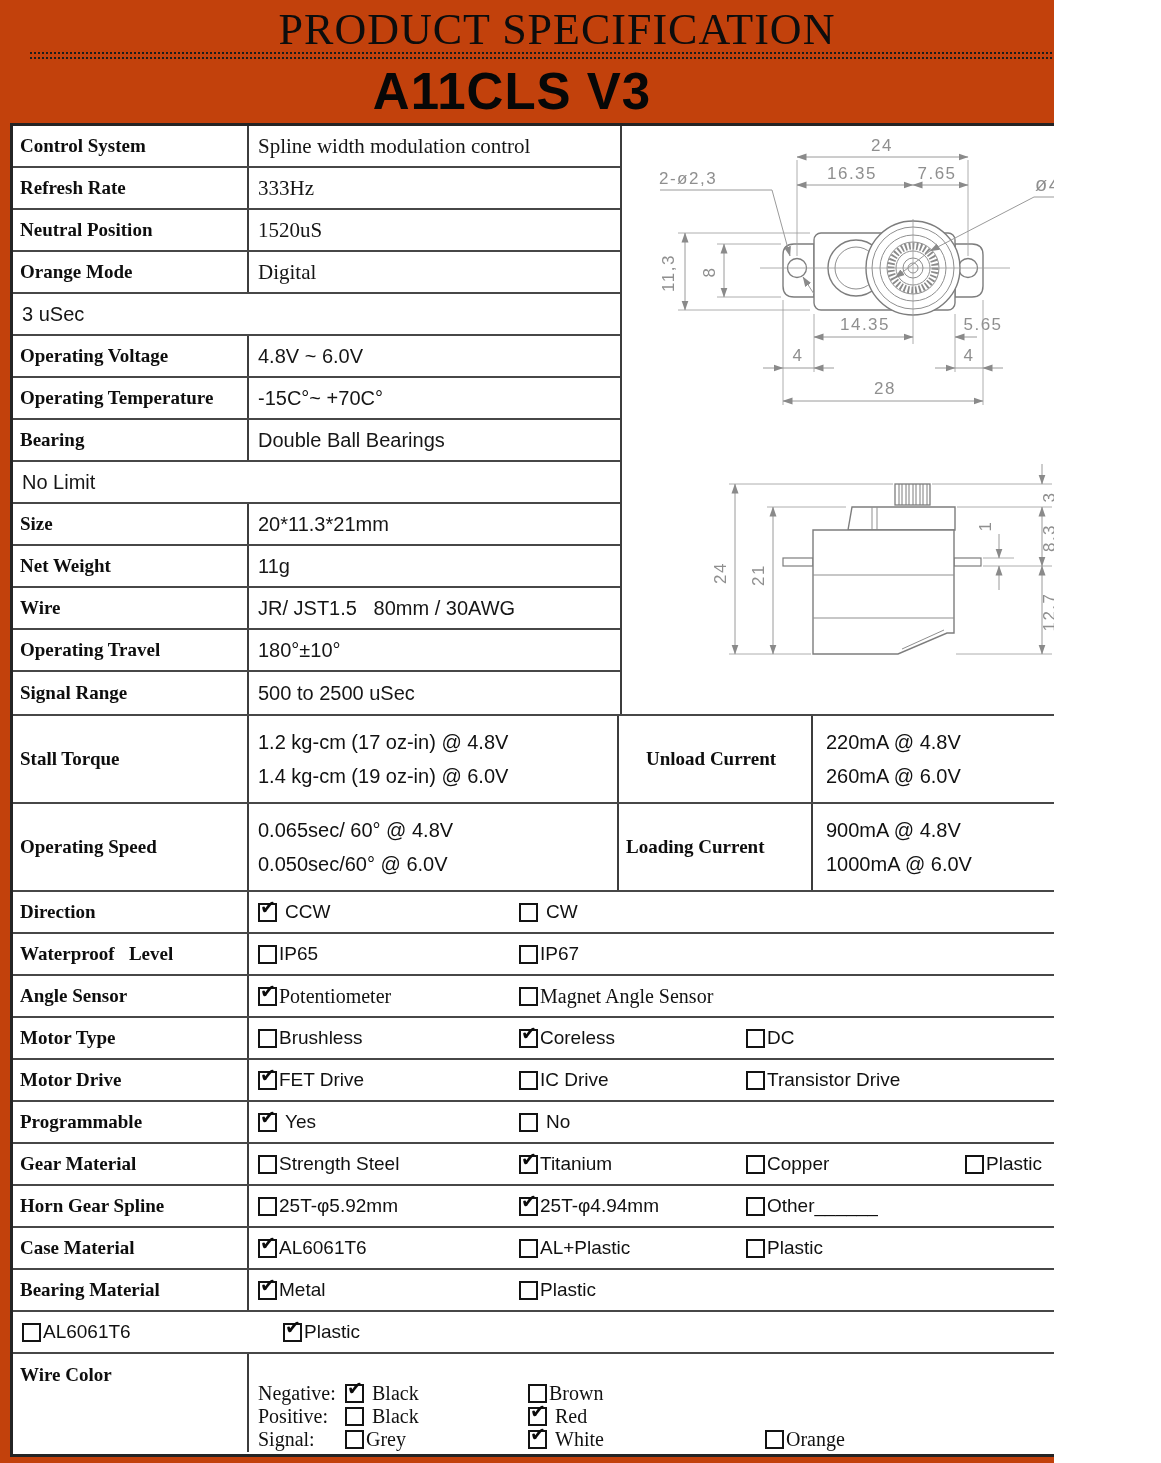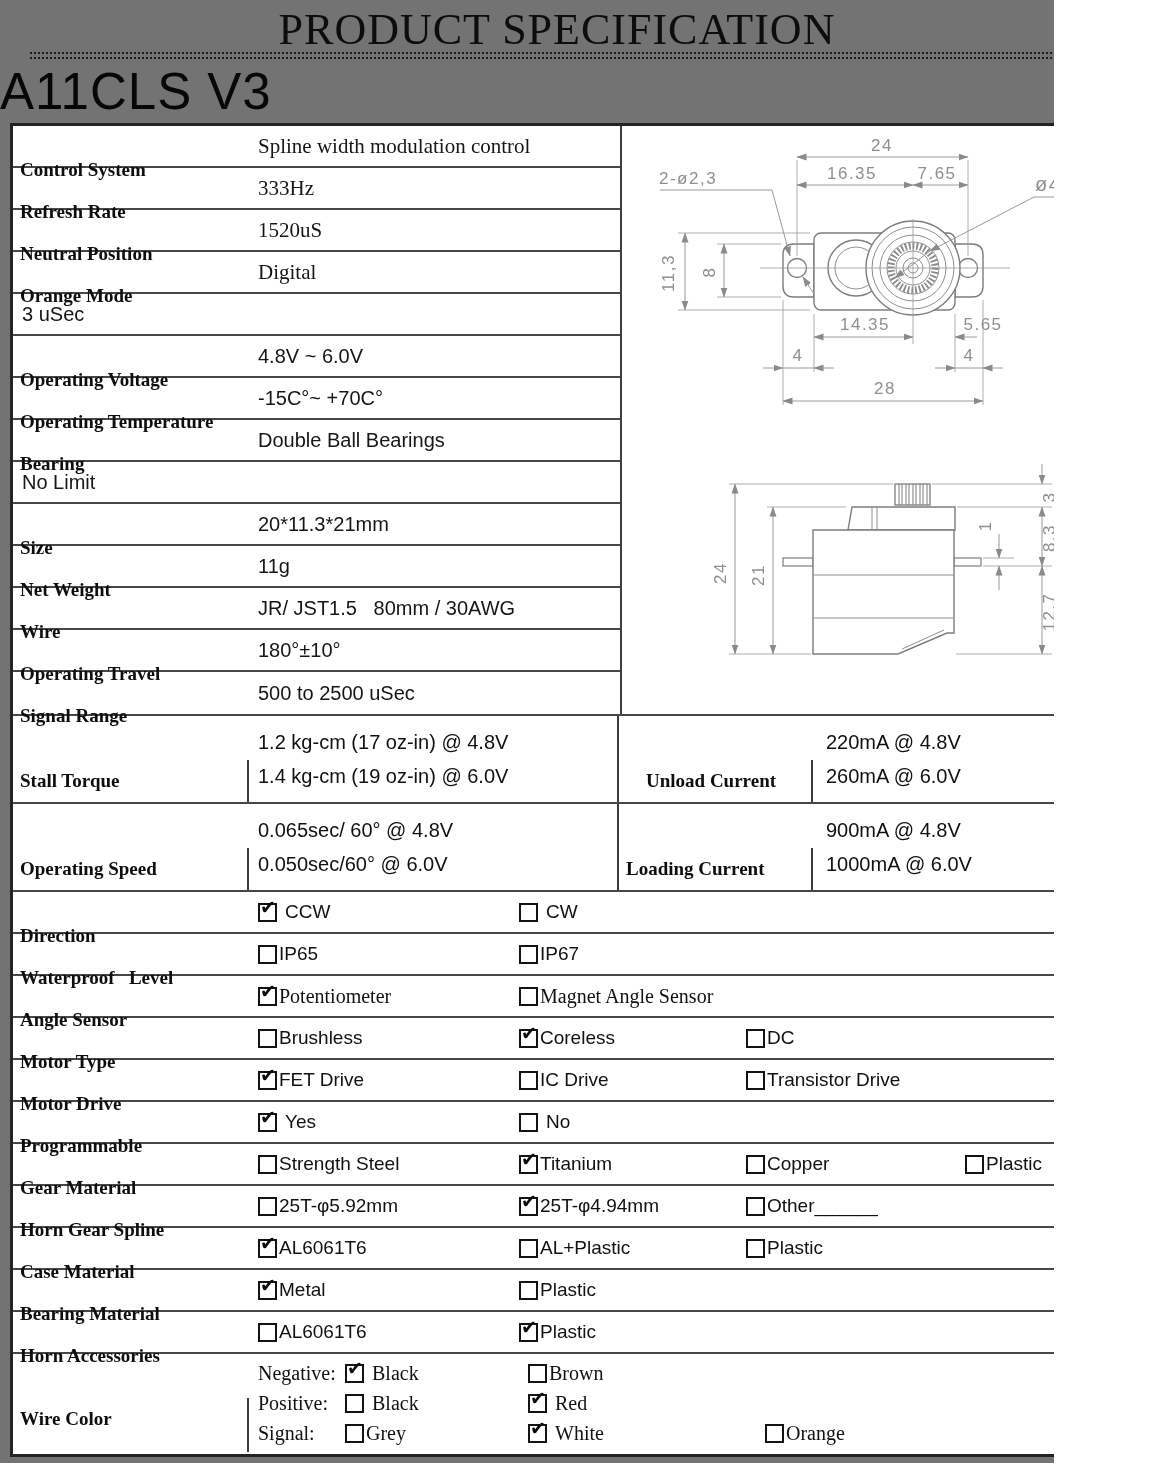--- a/index.html
+++ b/index.html
@@ -1,29 +1,29 @@
 <!DOCTYPE html>
 <html><head>
 <meta charset="utf-8">
 <style>
   html,body{margin:0;padding:0;background:#fff;}
-  .page{position:relative;width:1054px;height:1463px;background:#737373;overflow:hidden;
+  .page{position:relative;width:1054px;height:1463px;background:#c2410c;overflow:hidden;
         font-family:"Liberation Sans",sans-serif;color:#111;}
   
   .title{position:absolute;left:0;top:4px;width:100%;text-align:center;padding-left:60px;box-sizing:border-box;
          font-family:"Liberation Serif",serif;font-size:44px;font-weight:400;letter-spacing:1px;color:#0d0d0d;}
   .rule{position:absolute;left:30px;right:2px;top:52px;height:3px;
         border-top:2px dotted #1c1c1c;border-bottom:2px dotted #1c1c1c;}
-  .model{position:absolute;left:0;top:62px;width:100%;text-align:left;padding-right:30px;box-sizing:border-box;
-         font-family:"Liberation Sans",sans-serif;font-size:51px;font-weight:400;letter-spacing:1px;color:#070707;}
+  .model{position:absolute;left:0;top:62px;width:100%;text-align:center;padding-right:30px;box-sizing:border-box;
+         font-family:"Liberation Sans",sans-serif;font-size:51px;font-weight:700;letter-spacing:1px;color:#070707;}
   
   .spec-table{position:absolute;left:10px;top:123px;width:1141px;height:1334px;
               border:3px solid #242424;box-sizing:border-box;background:#fff;}
   .cell{box-sizing:border-box;}
-  .lbl{font-family:"Liberation Serif",serif;font-weight:700;font-size:19px;color:#0e0e0e;padding-left:7px;margin-top:44px;}
+  .lbl{font-family:"Liberation Serif",serif;font-weight:700;font-size:19px;color:#0e0e0e;padding-left:7px;}
   .top-sec{display:flex;height:588px;}
   .left-rows{width:609px;border-right:2px solid #3c3c3c;box-sizing:border-box;}
   .srow{display:flex;height:42px;border-bottom:2px solid #474747;box-sizing:border-box;}
   .srow:last-child{border-bottom:none;}
   .srow .lbl{width:236px;border-right:2px solid #3c3c3c;display:flex;align-items:center;}
   .srow .val{flex:1;display:flex;align-items:center;padding-left:9px;font-size:20px;color:#161616;}
   .srow .val.serif{font-family:"Liberation Serif",serif;font-size:21px;}
   .draw-cell{flex:1;position:relative;}
   
   .mrow{display:flex;height:88px;border-top:2px solid #474747;box-sizing:border-box;}
@@ -40,21 +40,21 @@
   .opt.c0{left:9px}.opt.c1{left:270px}.opt.c2{left:497px}.opt.c3{left:716px}
   .wire-items .opt.c0{left:96px}.wire-items .opt.c1{left:279px}.wire-items .opt.c2{left:516px}
   .cb{position:relative;display:inline-block;width:15px;height:15px;border:2px solid #131313;margin-right:2px;flex:none;}
   .cb.gap{margin-right:8px;}
   .mark{position:absolute;left:0px;top:-7px;font-size:19px;font-weight:700;color:#0a0a0a;
         font-family:"DejaVu Sans",sans-serif;line-height:19px;}
   
   .wrow{display:flex;height:100px;border-top:2px solid #474747;box-sizing:border-box;}
   .wrow .lbl{width:236px;border-right:2px solid #3c3c3c;padding-top:10px;}
   .wire-body{flex:1;display:flex;flex-direction:column;justify-content:space-around;padding:4px 0;
-             font-family:"Liberation Serif",serif;font-size:20px;}
+             font-family:"Liberation Serif",serif;font-size:20px;margin-top:20px;}
   .wline{position:relative;height:30px;}
   .wname{position:absolute;left:9px;top:0;height:30px;display:flex;align-items:center;}
   .wire-items{position:absolute;left:0;top:0;right:0;height:30px;}
   .wire-items .opt{height:30px;}
   
   svg text{font-family:"Liberation Sans",sans-serif;}
   .dimtext{font-size:17px;fill:#8f8f8f;letter-spacing:1.5px;}
   .dimsmall{font-size:12px;fill:#8f8f8f;}
   .splinetext{font-family:"Liberation Serif",serif;font-size:24px;fill:#3a3a3a;letter-spacing:1px;}
 </style>
@@ -455,21 +455,20 @@
             </span>
             <span>Metal</span>
           </span>
           <span class="opt c1">
             <span class="cb"></span>
             <span>Plastic</span>
           </span>
         </div>
       </div>
     <div class="orow">
-        <div class="cell lbl">Horn Accessories</div>
         <div class="items">
           <span class="opt c0">
             <span class="cb"></span>
             <span>AL6061T6</span>
           </span>
           <span class="opt c1">
             <span class="cb">
               <span class="mark">✔</span>
             </span>
             <span>Plastic</span>

